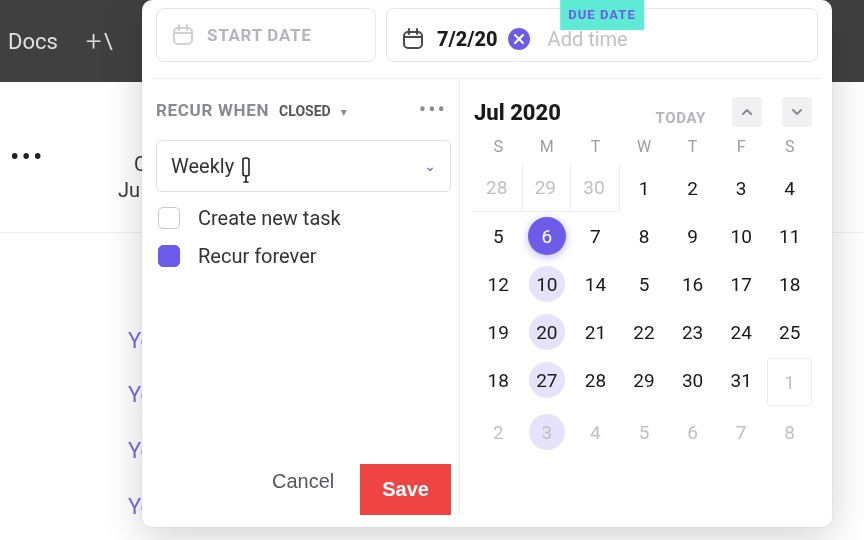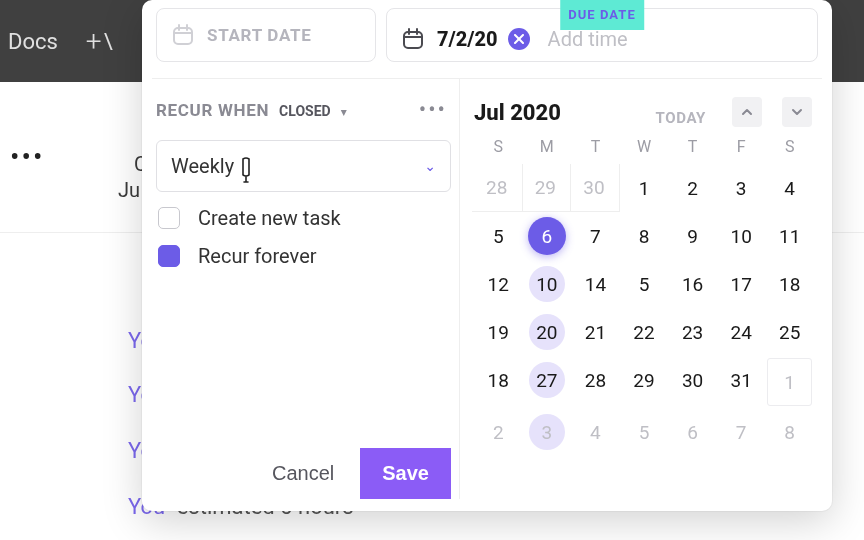--- a/index.html
+++ b/index.html
@@ -48,21 +48,21 @@
   .select-box .chev2 { color: #6c5ce7; font-size: 14px; }
   .cursor { position: absolute; left: 78px; top: 16px; font-size: 20px; pointer-events: none; }
 
   .opt-row { display: flex; align-items: center; gap: 18px; margin-top: 14px; padding-left: 2px; font-size: 20px; color: #333; cursor: pointer; }
   .cb { width: 22px; height: 22px; border: 1.5px solid #c8c8ce; border-radius: 5px; display: inline-block; }
   .cb.checked { background: #6c5ce7; border-color: #6c5ce7; }
 
   .actions { margin-top: auto; display: flex; justify-content: flex-end; gap: 4px; padding: 180px 0 0 0; }
   .btn { padding: 14px 22px; font-size: 20px; border-radius: 6px; cursor: pointer; border: none; background: transparent; }
   .btn.cancel { color: #56565e; font-weight: 400; }
-  .btn.save { background: #8b5cf6; color: #fff; font-weight: 600; border-radius: 0 0 0 0; }
+  .btn.save { background: #ef4444; color: #fff; font-weight: 600; border-radius: 0 0 0 0; margin-top: 16px; }
 
   
   .cal-head { display: flex; align-items: center; justify-content: space-between; margin-bottom: 10px; padding-right: 2px; }
   .month-title { font-weight: 800; font-size: 22px; color: #1a1a1a; }
   .cal-nav { display: flex; align-items: flex-end; gap: 20px; }
   .today-link { font-size: 15px; font-weight: 700; color: #b5b5bd; letter-spacing: 0.04em; margin-right: 6px; }
   .navbtn { width: 30px; height: 30px; background: #f1f1f3; border-radius: 4px; display: inline-flex; align-items: center; justify-content: center; color: #8a8a93; cursor: pointer; font-size: 13px; }
 
   .dow { display: grid; grid-template-columns: repeat(7,1fr); text-align: center; color: #9c9ca4; font-size: 16px; margin-bottom: 8px; }
   .grid { display: grid; grid-template-columns: repeat(7,1fr); }

